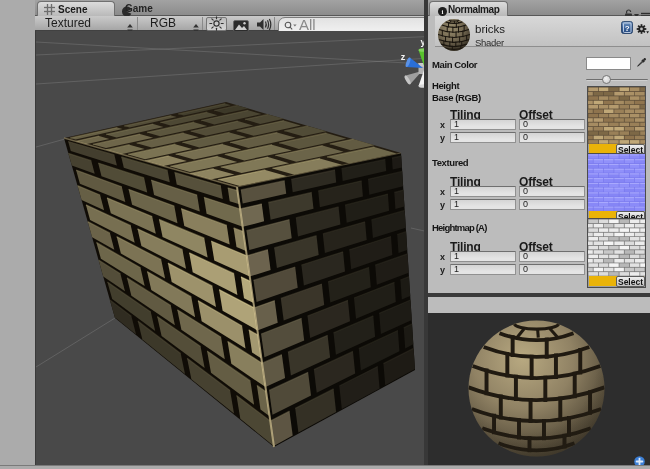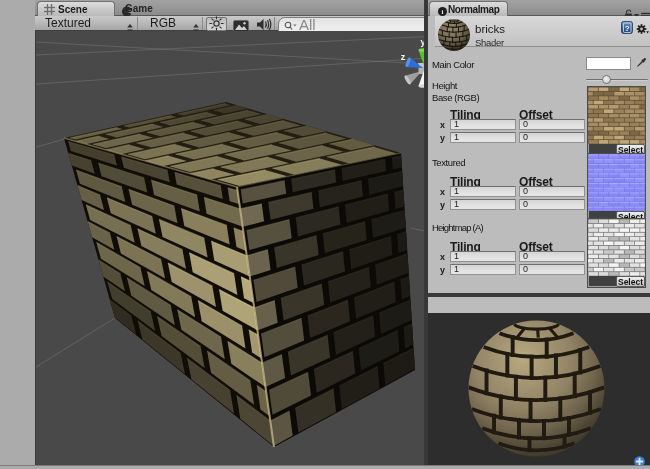--- a/index.html
+++ b/index.html
@@ -21,27 +21,27 @@
   background:linear-gradient(#e2e2e2,#f6f6f6); border:1px solid #7c7c7c;
   font-size:15px; color:#8a8a8a; line-height:12px; }
 
 #insp { position:absolute; left:428px; top:0; width:222px; height:465px; background:#bcbcbc; }
 #insp-tabs { position:absolute; left:0; top:0; width:222px; height:16px;
   background:linear-gradient(#a2a2a2,#8c8c8c); border-bottom:1px solid #585858; }
 #insp-hdr { position:absolute; left:7px; top:16px; width:222px; height:31px;
   background:linear-gradient(#d8d8d8,#c2c2c2); border-bottom:1px solid #8e8e8e; }
 #insp-body { position:absolute; left:0; top:52px; width:222px; height:240px; background:#bcbcbc;
   font-size:9.5px; }
-.lbl { position:absolute; font-size:9.5px; font-weight:400; color:#141414; letter-spacing:-0.4px; }
+.lbl { position:absolute; font-size:9.5px; font-weight:700; color:#141414; letter-spacing:-0.4px; }
 .slbl { position:absolute; font-size:12px; font-weight:700; color:#1a1a1a; letter-spacing:-0.2px; }
 .axlbl { position:absolute; font-size:9px; font-weight:700; color:#1a1a1a; }
 .fld { position:absolute; width:66px; height:11px; background:linear-gradient(#d4d4d4,#e4e4e4 70%);
   border:1px solid #909090; border-top-color:#6f6f6f; font-size:9px; color:#222;
   line-height:9px; padding-left:3px; border-radius:1px; }
-.thumb { position:absolute; width:59px; height:70px; border:1px solid #4c4c4c; background:#404040;
+.thumb { position:absolute; width:59px; height:70px; border:1px solid #4c4c4c; background:#eab308;
   box-shadow:0 0 0 1px #9d9d9d inset; }
 .thumb svg { display:block; width:57px; height:57px; }
 .sel { position:absolute; right:0px; bottom:0px; width:29px; height:11px;
   background:linear-gradient(#efefef,#c2c2c2); border:1px solid #5c5c5c; border-radius:2px;
   font-size:8.5px; font-weight:700; color:#111; text-align:center; line-height:10px; }
 .swatch { position:absolute; left:158px; top:5px; width:45px; height:13px; background:#fff;
   border:1px solid #8a8a8a; }
 .sltrack { position:absolute; left:158px; top:27px; width:62px; height:2px;
   background:#6f6f6f; border-bottom:1px solid #cfcfcf; border-radius:2px; }
 .slthumb { position:absolute; left:174px; top:23px; width:9px; height:9px; border-radius:50%;

